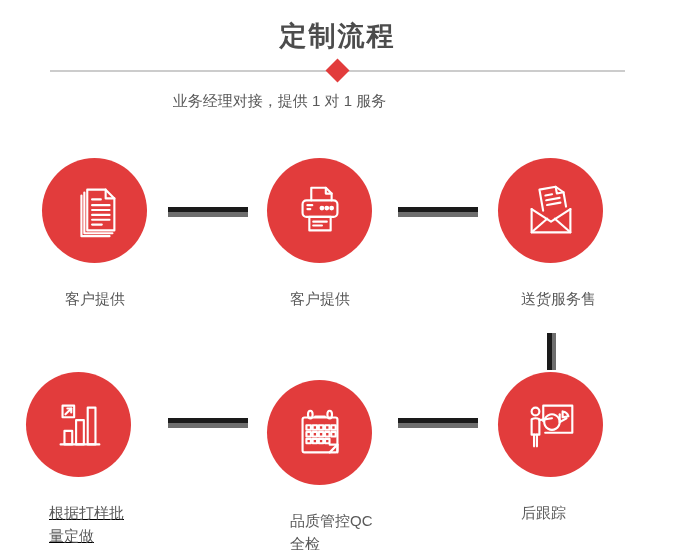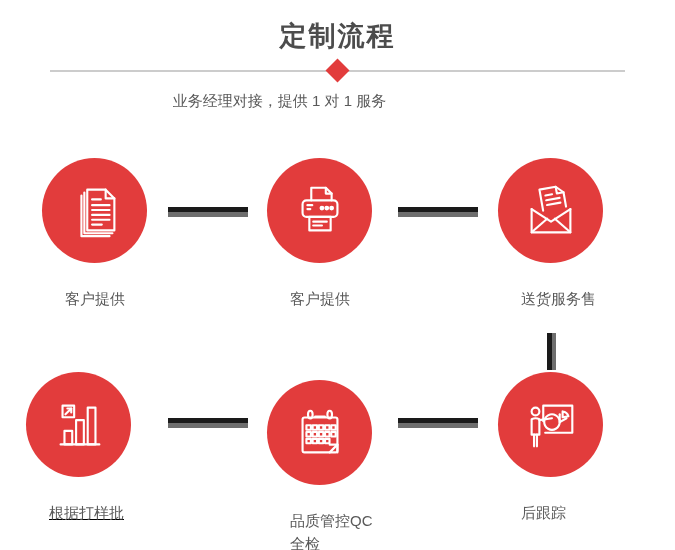--- a/index.html
+++ b/index.html
@@ -137,20 +137,21 @@
         <rect x="17" y="38" width="8" height="14"></rect>
         <rect x="29" y="27" width="8" height="25"></rect>
         <rect x="41" y="14" width="8" height="38"></rect>
         <rect x="15" y="12" width="12" height="12"></rect>
         <line x1="18" y1="21" x2="24" y2="15"></line>
         <polyline points="20,15 24,15 24,19"></polyline>
       </svg>
     </div>
     <div class="label">
       <span>根据打样批</span>
+      <span>量定做</span>
     </div>
   </div>
 
   <div class="step step-5">
     <div class="circle">
       <svg class="icon" width="62" height="62" viewBox="0 0 64 64">
         <rect x="14" y="16" width="36" height="36" rx="2"></rect>
         <ellipse cx="22" cy="13" rx="2.4" ry="4"></ellipse>
         <ellipse cx="42" cy="13" rx="2.4" ry="4"></ellipse>
         <line x1="27" y1="15" x2="37" y2="15"></line>

